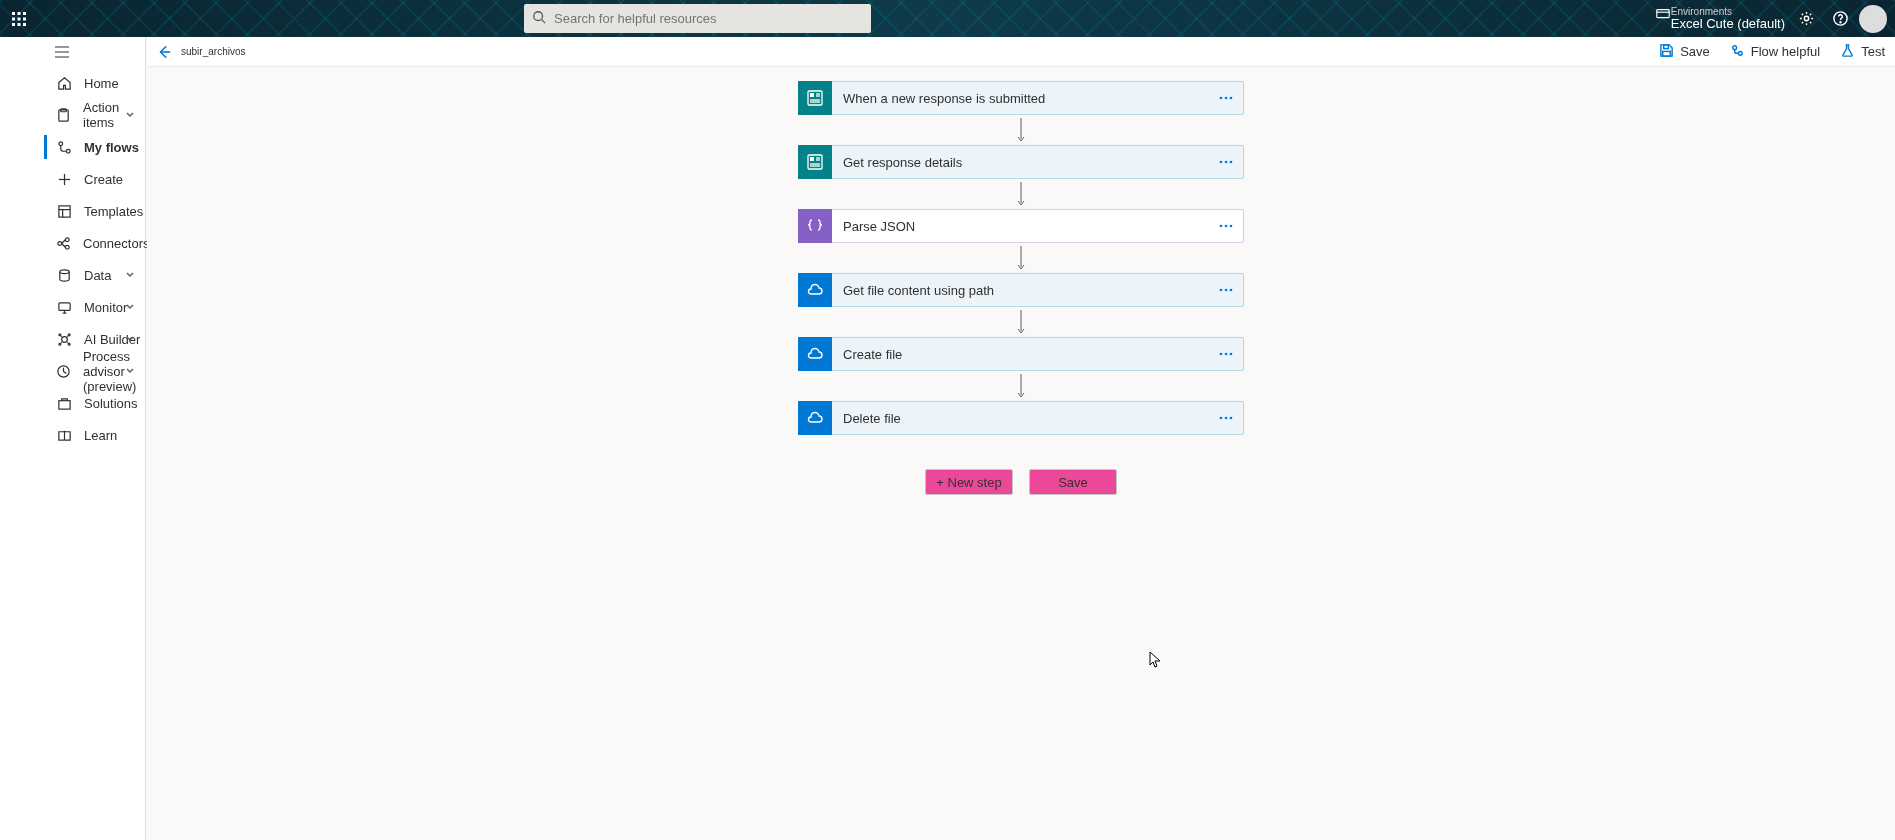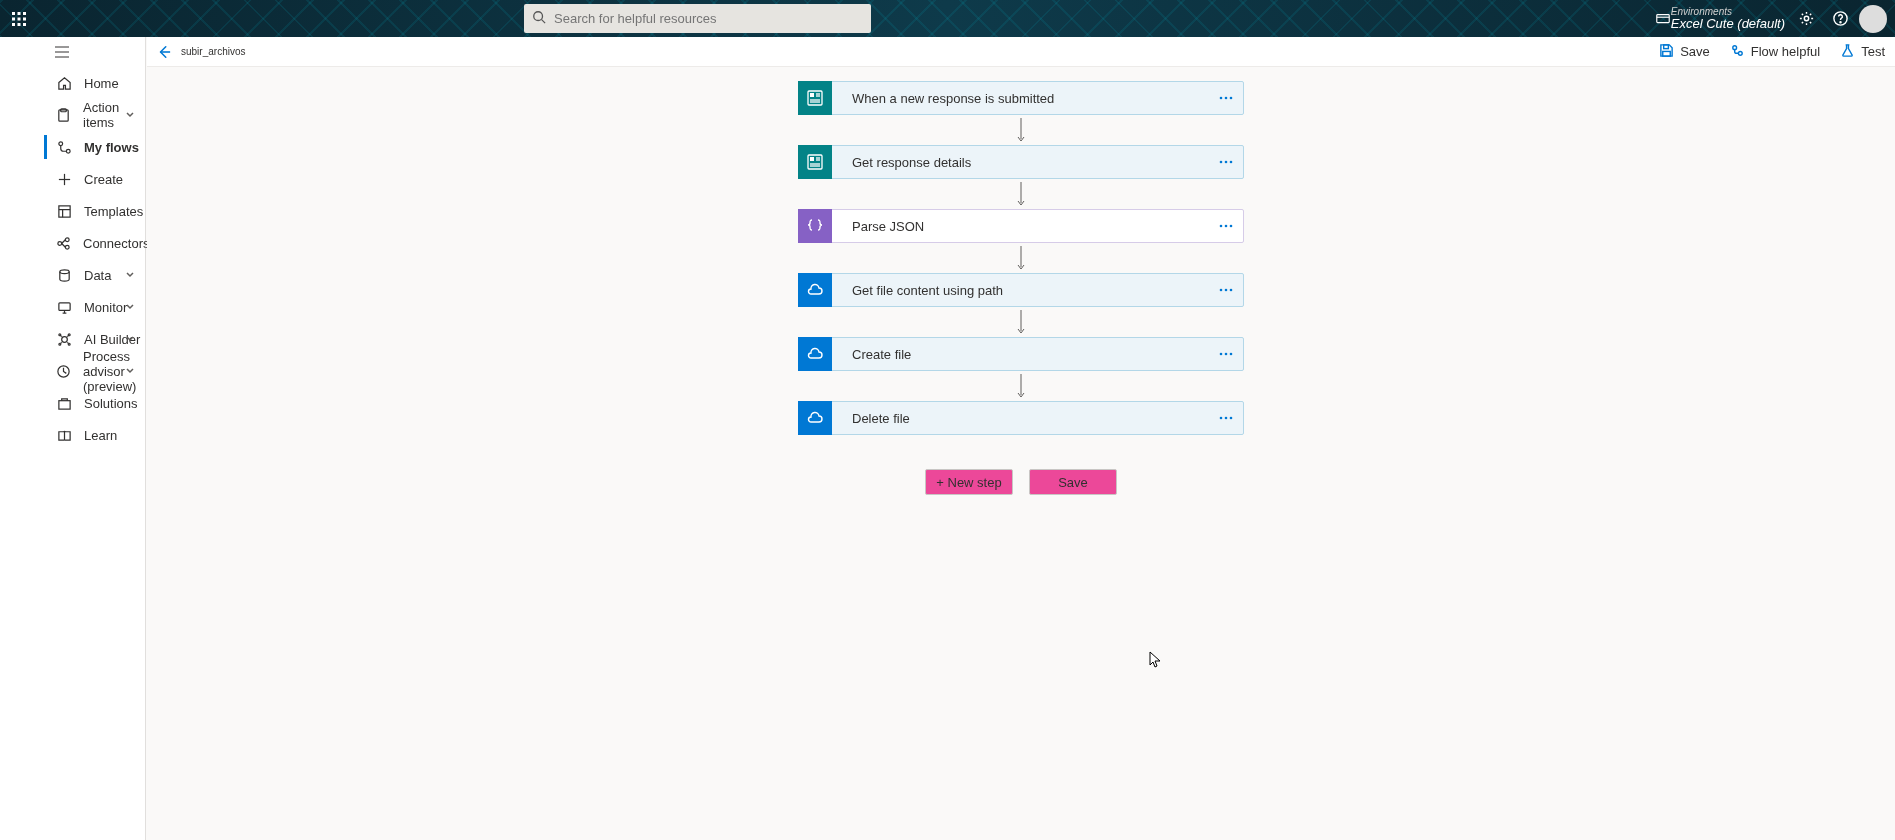--- a/index.html
+++ b/index.html
@@ -17,21 +17,21 @@
   align-items: center;
   color: #fff;
   position: relative;
 }
 .waffle { width: 37px; height: 37px; display: flex; align-items: center; justify-content: center; cursor: pointer; }
 .waffle svg { width: 16px; height: 16px; }
 .search-wrap { position: absolute; left: 524px; top: 4px; width: 347px; height: 29px;
   background: #e6e4e0; border-radius: 2px; display: flex; align-items: center; padding: 0 8px; }
 .search-wrap svg { width: 14px; height: 14px; stroke: #555; fill: none; stroke-width: 1.5; }
 .search-input { flex: 1; border: none; background: transparent; font-size: 13px; color: #555; padding-left: 8px; outline: none; }
-.env-block { position: absolute; right: 110px; display: flex; align-items: flex-end; gap: 0; font-style: italic; }
+.env-block { position: absolute; right: 110px; display: flex; align-items: flex-start; gap: 0; }
 .env-text { line-height: 1.1; }
 .env-label { font-size: 10px; color: #d0d0d0; }
 .env-name { font-size: 13px; color: #fff; }
 .top-icons { position: absolute; right: 8px; display: flex; align-items: center; gap: 4px; }
 .top-icon { width: 30px; height: 30px; display: flex; align-items: center; justify-content: center; cursor: pointer; }
 .top-icon svg { width: 17px; height: 17px; stroke: #fff; fill: none; stroke-width: 1.5; }
 .avatar { width: 28px; height: 28px; border-radius: 50%; background: #ddd; }
 
 
 .left-nav {
@@ -85,21 +85,21 @@
   display: flex; align-items: center;
   cursor: pointer;
   border-radius: 2px;
 }
 .step.purple-border { border-color: #d6cce8; background: #fff; }
 .step-icon { width: 34px; height: 34px; margin: -1px 0 -1px -1px; display: flex; align-items: center; justify-content: center; }
 .step-icon svg { width: 18px; height: 18px; }
 .ic-teal { background: #038387; }
 .ic-blue { background: #0078d4; }
 .ic-purple { background: #8661c5; }
-.step-title { flex: 1; font-size: 13px; color: #323130; padding-left: 20px; }
+.step-title { flex: 1; font-size: 13px; color: #323130; padding-left: 11px; }
 .step-more { width: 34px; display: flex; align-items: center; justify-content: center; cursor: pointer; }
 .step-more svg { width: 14px; height: 4px; fill: #0078d4; }
 
 .arrow { height: 30px; display: flex; align-items: center; justify-content: center; }
 .arrow svg { width: 10px; height: 28px; stroke: #605e5c; fill: #605e5c; stroke-width: 1; }
 
 .btn-row { margin-top: 34px; display: flex; gap: 16px; }
 .btn { width: 88px; height: 26px; border: 1px solid #c8c6c4; background: #ec4899; font-size: 13px; color: #323130; cursor: pointer; display: flex; align-items: center; justify-content: center; border-radius: 2px; }
 
 .cursor-img { position: absolute; left: 1002px; top: 584px; pointer-events: none; }

